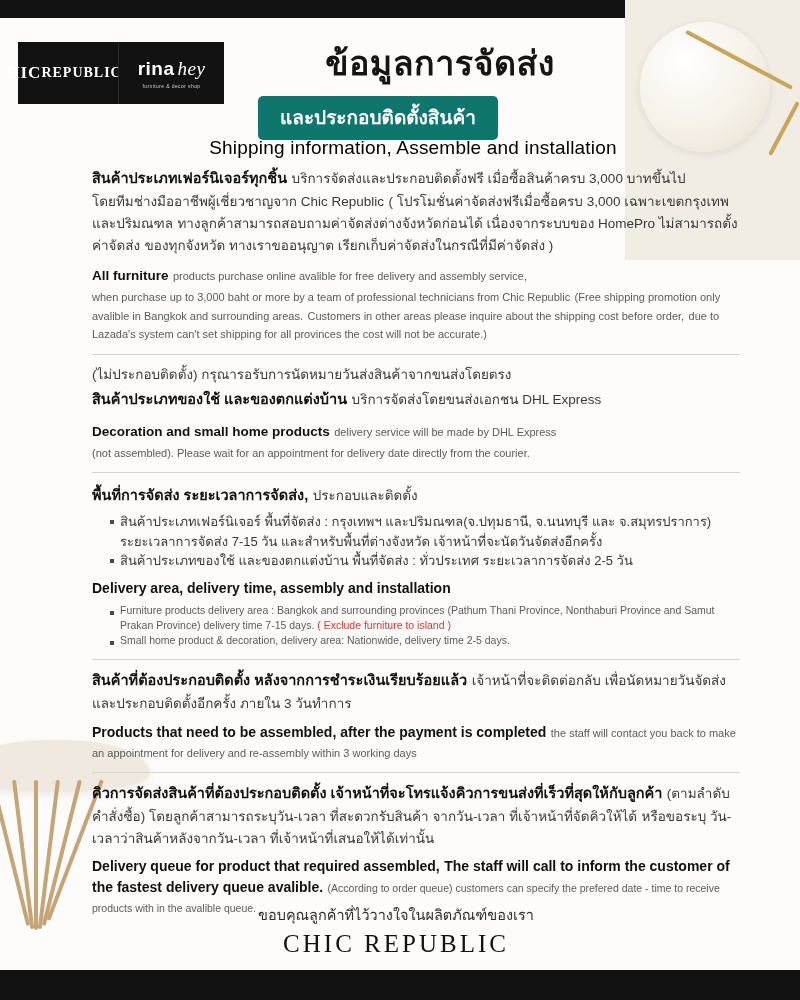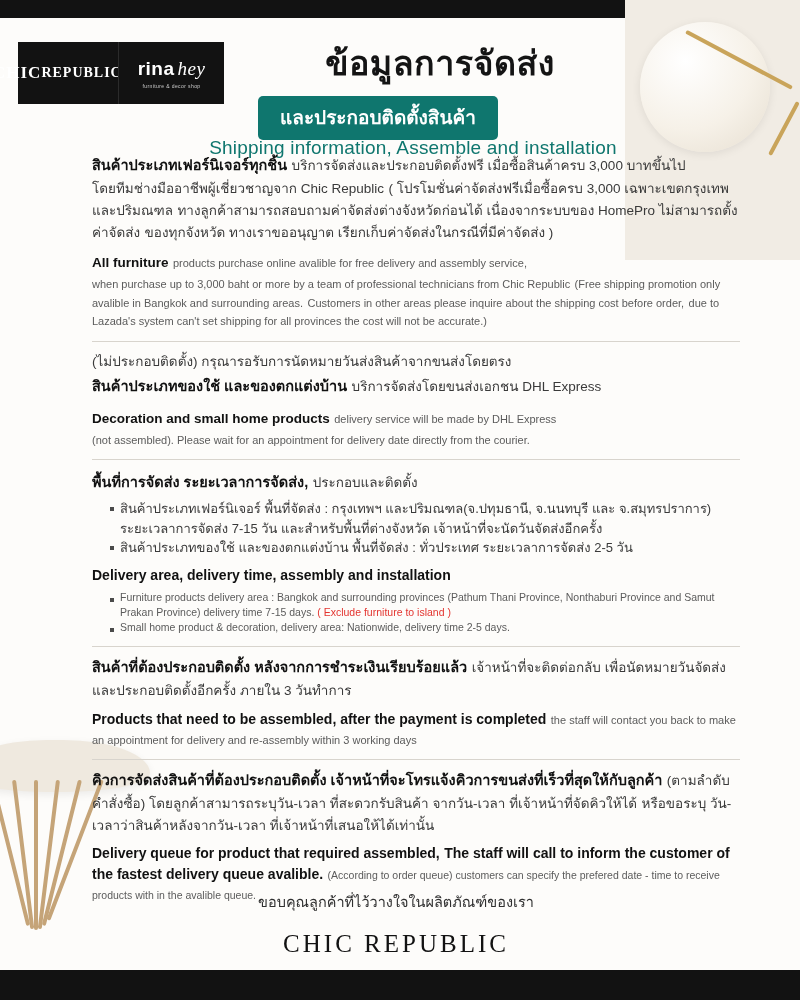--- a/index.html
+++ b/index.html
@@ -101,27 +101,27 @@
     letter-spacing: .5px;
   }
   .subtitle-badge {
     position: absolute; top: 96px; left: 258px;
     background: #0f766e; color: #ffffff;
     font-size: 19px; font-weight: bold;
     padding: 6px 22px 8px; border-radius: 5px;
   }
   .title-en {
     position: absolute; top: 137px; left: 178px; width: 470px;
-    text-align: center; font-size: 19px; color: #0f766e;
+    text-align: center; font-size: 19px; color: #000000;
     font-family: "Liberation Sans", sans-serif; letter-spacing: .2px;
   }
 
   
   .content {
-    position: absolute; top: 152px; left: 92px; width: 648px;
+    position: absolute; top: 165px; left: 92px; width: 648px;
   }
   .sec { margin-bottom: 5px; }
   .hr {
     border: 0; border-top: 1px solid #d8d4cd;
     margin: 11px 0 9px 0;
   }
   .th-head {
     font-size: 14.5px; font-weight: bold; color: #111; display: inline;
   }
   .th-body {
@@ -145,21 +145,21 @@
   .red { color: #e3342f; }
   .note-sm { font-size: 10.5px; color: #5b5b5b; line-height: 1.45; }
 
   
   .footer {
     position: absolute; bottom: 42px; left: 0; width: 792px; text-align: center;
   }
   .footer-th { font-size: 14.5px; color: #2f2f2f; }
   .footer-brand {
     font-family: "Liberation Serif", serif;
-    font-size: 25px; letter-spacing: 3px; color: #121212; margin-top: 17px;
+    font-size: 25px; letter-spacing: 3px; color: #121212; margin-top: 4px;
   }
 </style>
 </head>
 <body>
 
 <div class="page">
 
   <div class="bg-top-bar"></div>
   <div class="bg-bottom-bar"></div>
   <div class="bg-right-panel"></div>

